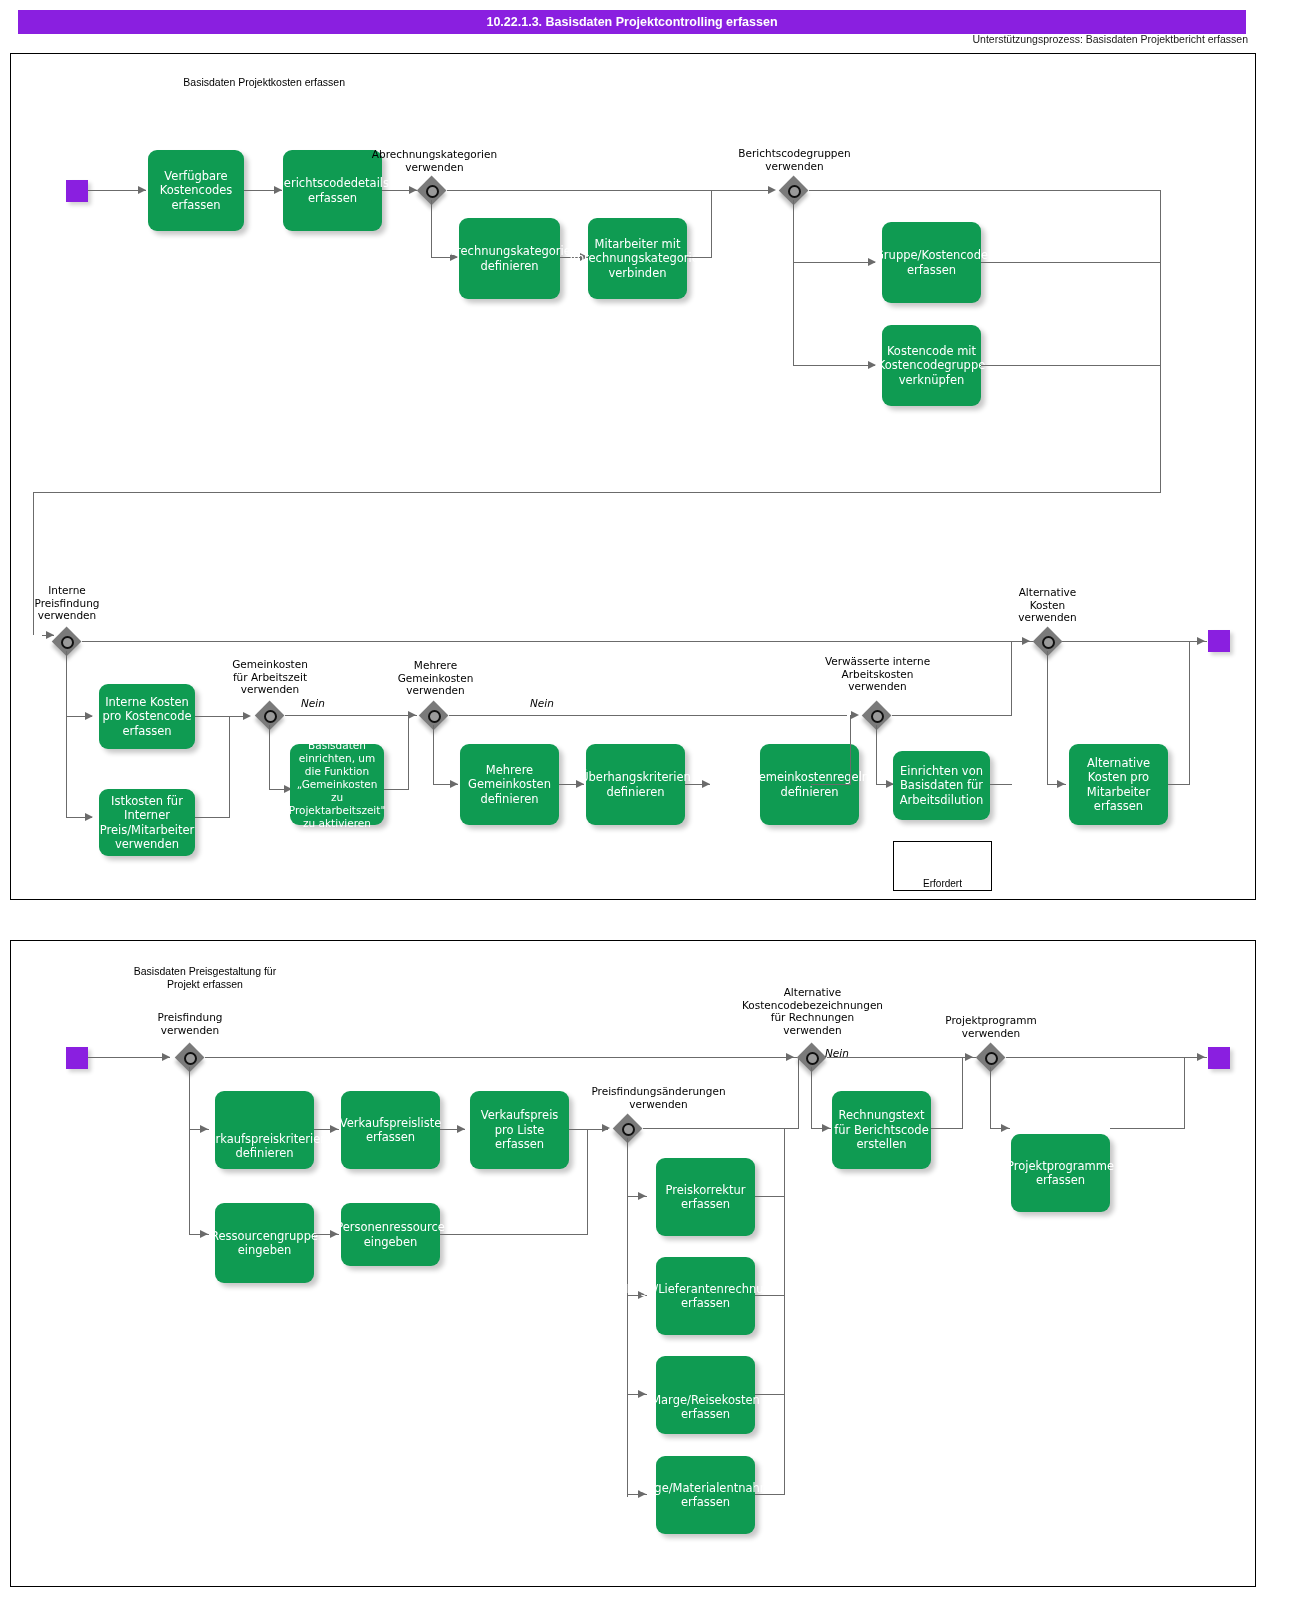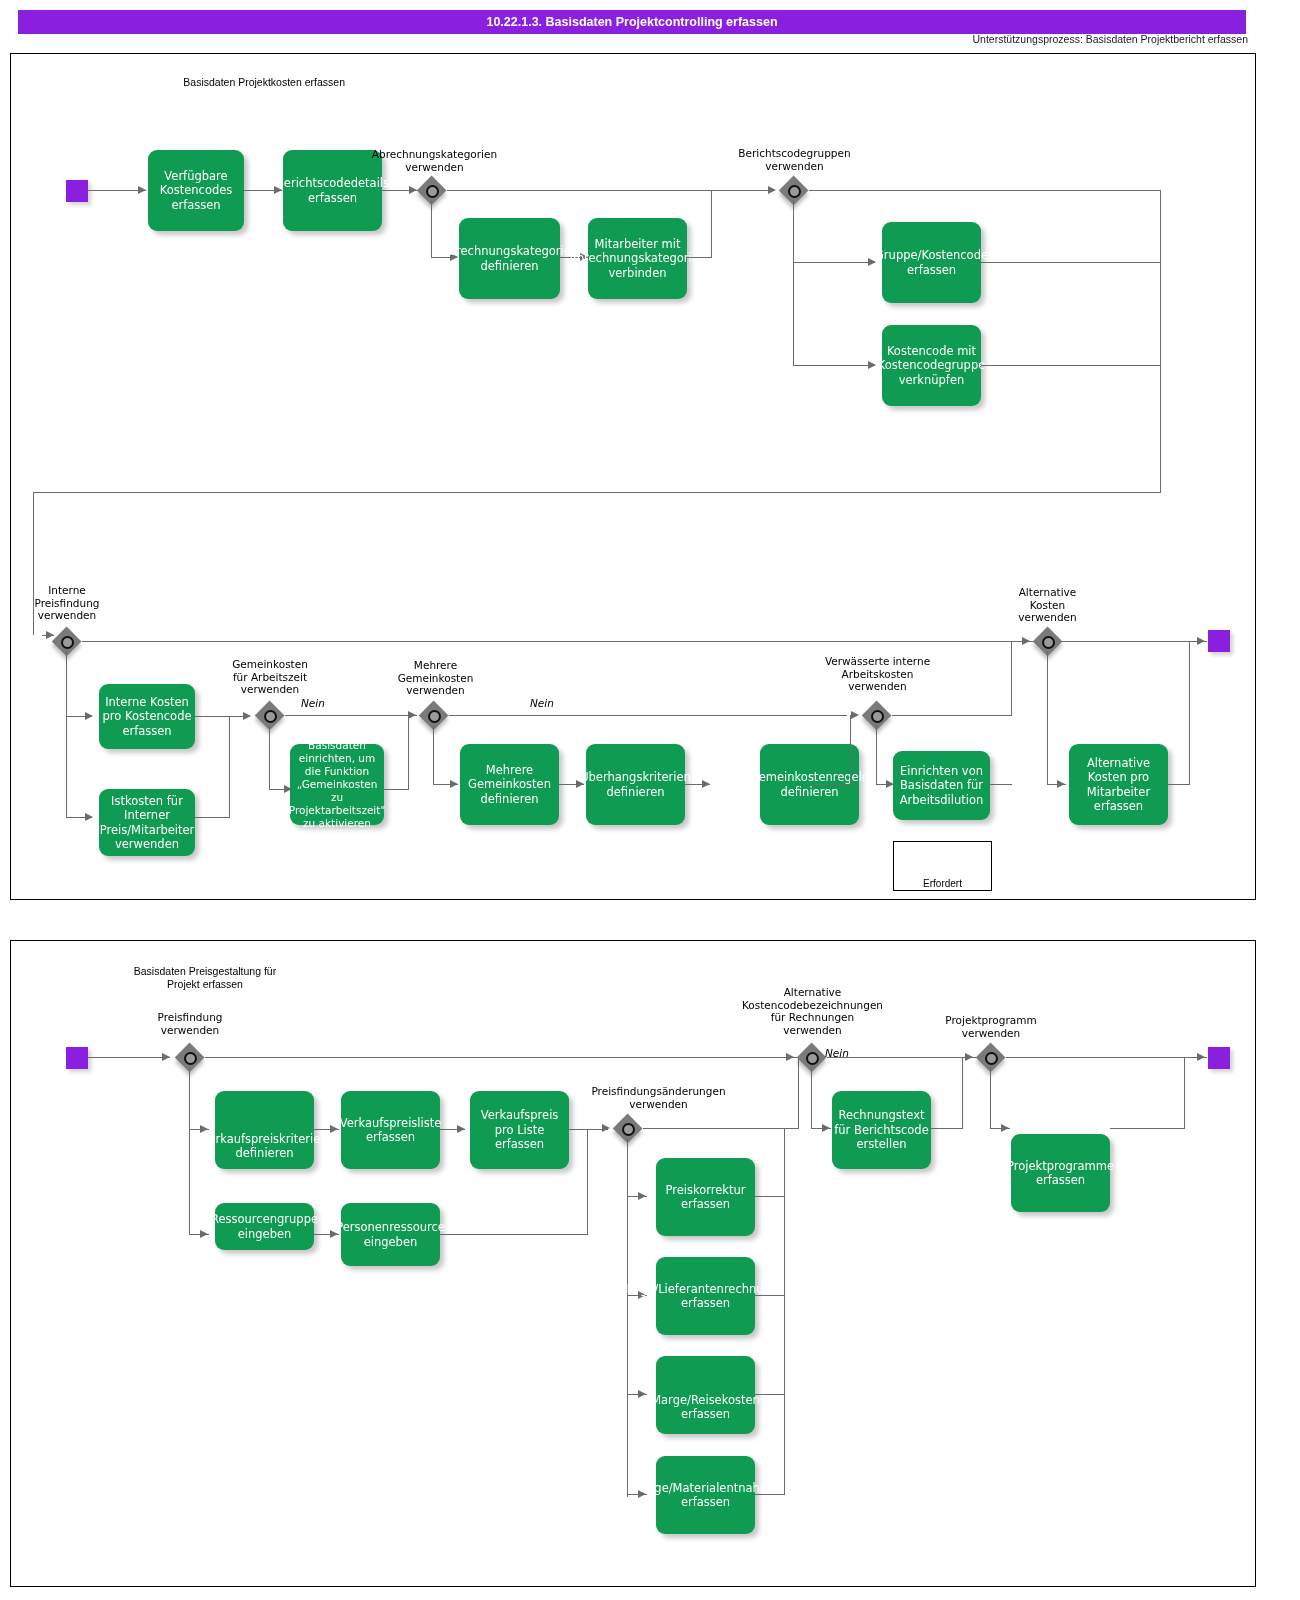--- a/index.html
+++ b/index.html
@@ -337,21 +337,21 @@
   <div class="ln lnh" style="left:440px;top:1129px;width:25px;"></div>
   <div class="arw" style="left:457px;top:1125px;"></div>
 
   <div class="task" style="left:470px;top:1091px;width:99px;height:78px;">
     <span>Verkaufspreis
 pro Liste
 erfassen</span>
   </div>
   <div class="ln lnh" style="left:569px;top:1129px;width:39px;"></div>
 
-  <div class="task" style="left:215px;top:1203px;width:99px;height:47px;">
+  <div class="task" style="left:215px;top:1203px;width:99px;height:80px;">
     <span style="width:128px;">Ressourcengruppe
 eingeben</span>
   </div>
   <div class="ln lnh" style="left:314px;top:1234px;width:25px;"></div>
   <div class="arw" style="left:330px;top:1230px;"></div>
 
   <div class="task" style="left:341px;top:1203px;width:99px;height:63px;">
     <span style="width:138px;">Personenressource
 eingeben</span>
   </div>

